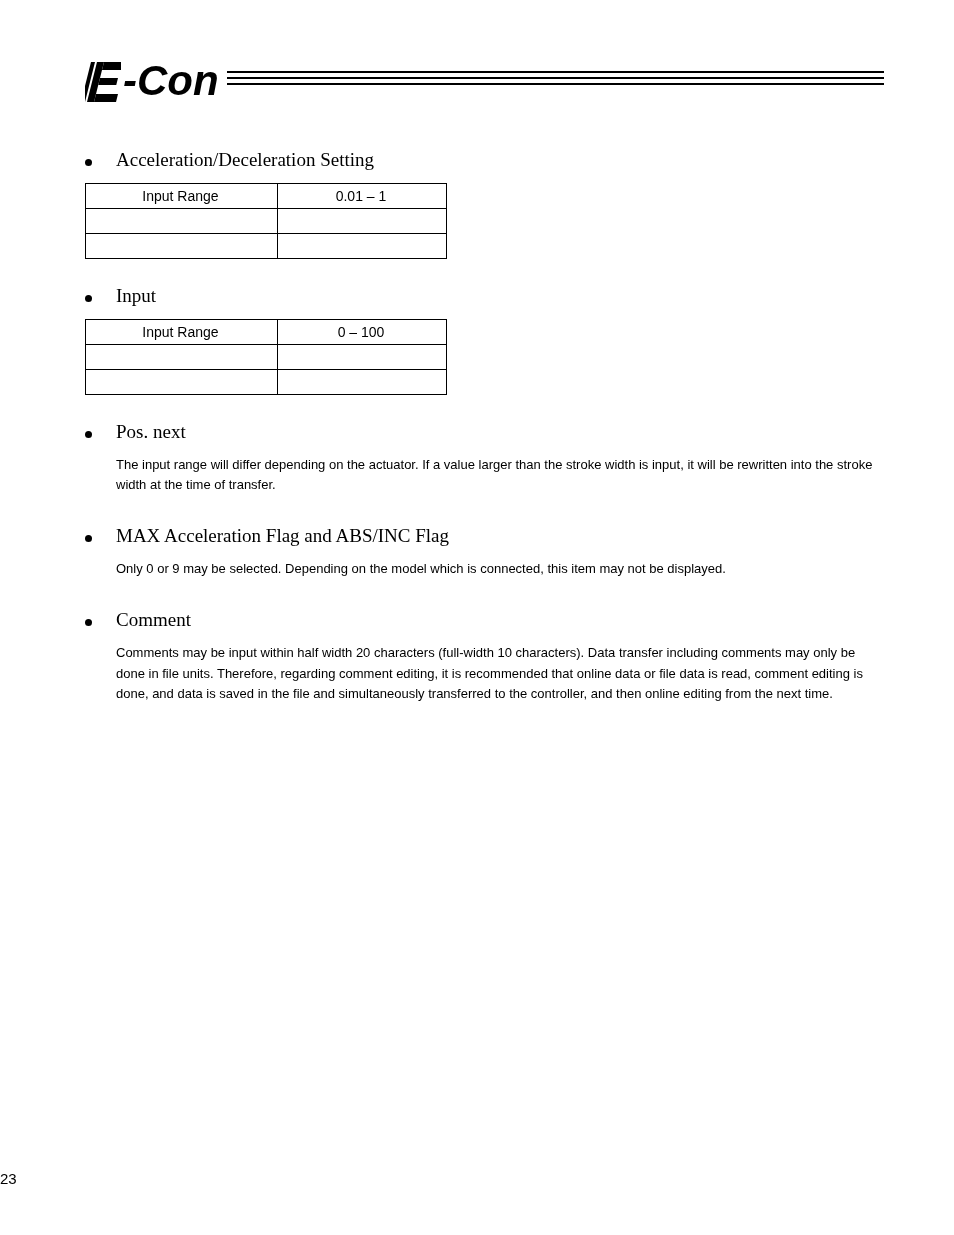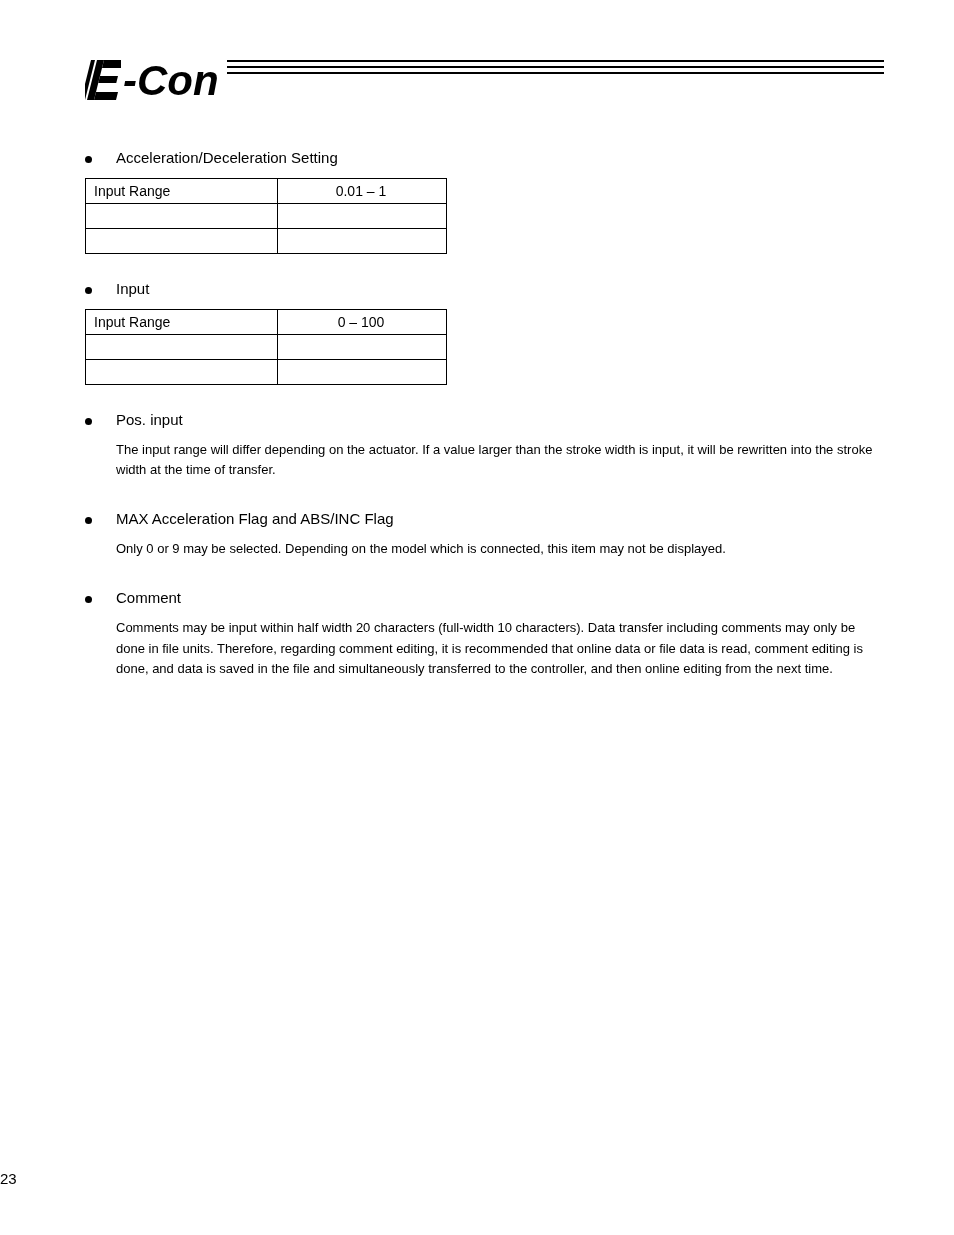--- a/index.html
+++ b/index.html
@@ -10,21 +10,21 @@
     background:#fff;
     font-family:Arial, Helvetica, sans-serif;
     color:#000;
     position:relative;
   }
   .page{
     padding:60px 70px 0 85px;
   }
   .logo-block{
     display:flex;
-    align-items:flex-start;
+    align-items:center;
   }
   .logo-mark{
     display:inline-block;
   }
   .logo-mark svg{display:block;}
   .logo-text{
     font-family:"Arial Black", Arial, sans-serif;
     font-weight:900;
     font-style:italic;
     font-size:42px;
@@ -59,36 +59,38 @@
   .bullet{
     width:7px;
     height:7px;
     background:#000;
     border-radius:50%;
     margin-right:24px;
     margin-top:6px;
     flex:0 0 auto;
   }
   .section-title{
-    font-size:15px;
+    font-size:19px;
     font-weight:normal;
+    font-family:Liberation Serif, serif;
   }
   .table-wrap{
     margin-left:0px;
     margin-bottom:26px;
   }
   table.spec{
     border-collapse:collapse;
     font-size:14px;
   }
   table.spec td{
     border:1px solid #000;
     padding:3px 10px 3px 8px;
     height:18px;
     vertical-align:middle;
+    text-align:center;
   }
   table.spec td.c1{ width:173px; }
   table.spec td.c2{ width:150px; text-align:center;}
   .para{
     font-size:13px;
     line-height:1.55;
     margin:6px 0 30px 31px;
   }
   .page-num{
     position:absolute;
@@ -171,21 +173,21 @@
             <td class="c2"></td>
           </tr>
         </tbody>
           </table>
       </div>
     </div>
 
     <div class="section">
       <div class="section-head">
         <span class="bullet"></span>
-        <span class="section-title">Pos. input</span>
+        <span class="section-title">Pos. next</span>
       </div>
       <div class="para">The input range will differ depending on the actuator. If a value larger than the stroke width is input, it will be rewritten into the stroke width at the time of transfer.</div>
     </div>
 
     <div class="section">
       <div class="section-head">
         <span class="bullet"></span>
         <span class="section-title">MAX Acceleration Flag and ABS/INC Flag</span>
       </div>
       <div class="para">Only 0 or 9 may be selected. Depending on the model which is connected, this item may not be displayed.</div>

